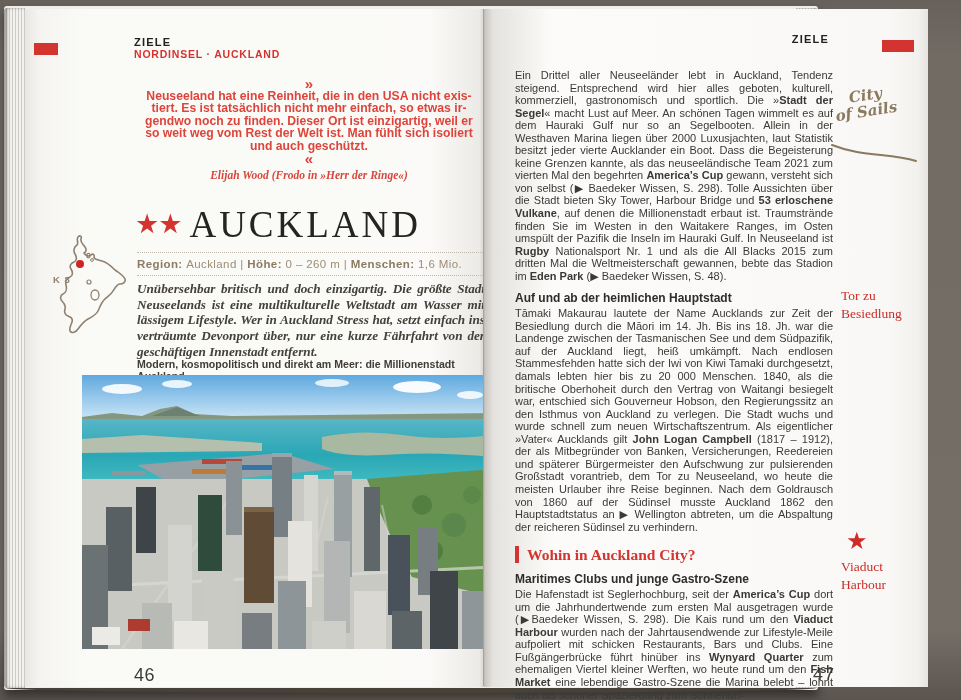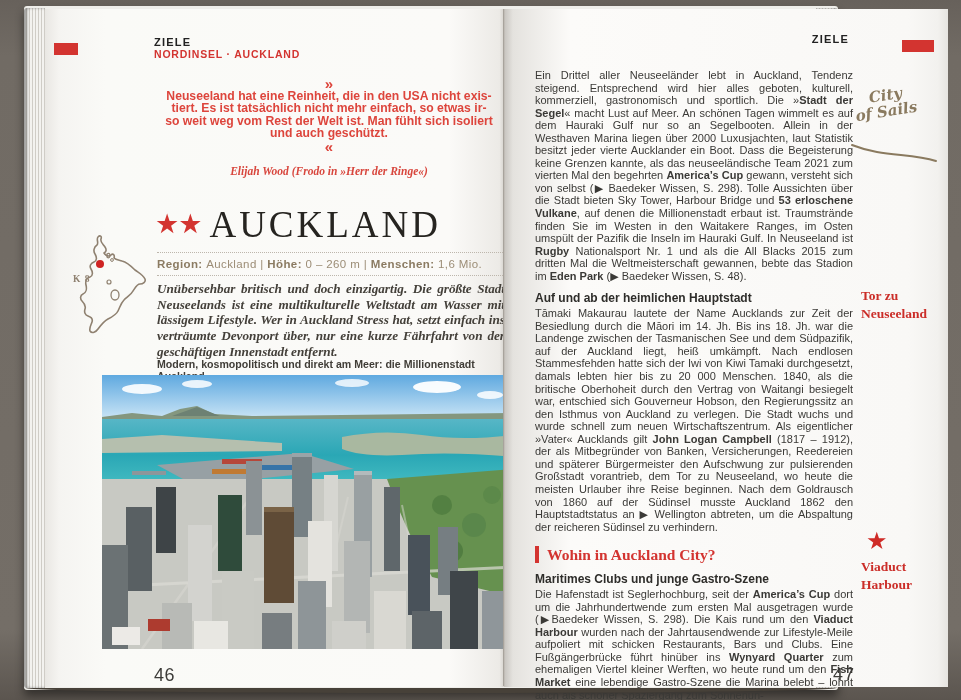--- a/index.html
+++ b/index.html
@@ -3,21 +3,21 @@
 <meta charset="utf-8">
 <style>
   :root{
     --red:#d33430; --ink:#3a3936; --taupe:#9c8d76; --brown:#8a7a5f;
     --page:#f9f8f5;
   }
   html,body{margin:0;padding:0;width:961px;height:700px;overflow:hidden;
     font-family:"Liberation Sans","DejaVu Sans",sans-serif;background:#6e6862;}
   .scene{position:relative;width:961px;height:700px;background:
     linear-gradient(180deg,#67615b 0%,#716b64 8%,#746e67 90%,#5b554f 100%);}
-  .book{position:absolute;left:24px;top:6px;width:814px;height:684px;
+  .book{position:absolute;left:4px;top:6px;width:814px;height:684px;
     box-shadow:0 6px 10px rgba(0,0,0,.45);border-radius:3px;background:#efeeea;}
   .book:after{content:"";position:absolute;left:2px;right:2px;bottom:-3px;height:5px;
     background:#474139;border-radius:0 0 50% 50% / 0 0 5px 5px;}
   .stack-left{position:absolute;left:0;top:2px;bottom:2px;width:21px;border-radius:3px 0 0 3px;
     background:repeating-linear-gradient(90deg,#f3f2ef 0 2px,#cfccc6 2px 3px);
     box-shadow:inset 3px 0 3px rgba(0,0,0,.35);}
   .stack-right{position:absolute;right:0;top:2px;bottom:2px;width:22px;border-radius:0 3px 3px 0;
     background:repeating-linear-gradient(90deg,#cfccc6 0 1px,#f3f2ef 1px 3px);
     box-shadow:inset -3px 0 4px rgba(0,0,0,.35);}
   .page{position:absolute;top:3px;height:678px;}
@@ -31,52 +31,52 @@
   .abs{position:absolute;}
   .tab{width:24px;height:12px;background:var(--red);}
   .eyebrow1{font-size:11px;font-weight:700;letter-spacing:1.2px;color:#222;}
   .eyebrow2{font-size:10.5px;font-weight:700;letter-spacing:.8px;color:var(--red);}
 
   .quote{width:362px;text-align:center;color:#dd453c;font-weight:600;
     font-size:12.2px;line-height:12.4px;}
   .quote .mark{font-size:15px;line-height:13px;display:block;}
   .qline{white-space:nowrap;}
   .attr{font-family:"Liberation Serif","DejaVu Serif",serif;font-style:italic;
-    font-size:11.5px;color:#d8463d;margin-top:12px;}
+    font-size:11.5px;color:#d8463d;margin-top:4px;}
 
   .title{font-family:"Liberation Serif","DejaVu Serif",serif;font-size:37px;
     letter-spacing:3px;color:#262420;white-space:nowrap;}
   .title .stars{color:var(--red);font-size:27px;letter-spacing:-1px;vertical-align:4px;
     margin-right:8px;font-family:"DejaVu Sans",sans-serif;}
 
   .facts{width:348px;border-top:1px dotted #bdb6ac;border-bottom:1px dotted #bdb6ac;
     padding:5px 0 5px 0;font-size:11.5px;letter-spacing:.4px;color:var(--taupe);white-space:nowrap;}
   .facts .b{color:#8b7b62;margin-top:36px;}
 
   .lead{width:348px;font-family:"Liberation Serif","DejaVu Serif",serif;
     font-weight:700;font-style:italic;font-size:13.2px;line-height:15.7px;
     color:#44403a;text-align:justify;}
   .caption{font-size:10.6px;font-weight:700;color:#403d37;}
 
   .photo{width:412px;height:274px;display:block;}
 
-  .mapbox{width:82px;height:110px;font-family:Liberation Serif, serif;}
+  .mapbox{width:82px;height:110px;}
   .kgrid{font-size:9.5px;letter-spacing:1px;color:#8f8170;font-weight:600;}
 
   .pagenum{font-size:18px;color:#3c3b38;letter-spacing:.5px;}
 
   .bodycol{left:511px;top:64px;width:318px;position:absolute;color:var(--ink);}
   .bodycol p{margin:0;font-size:11px;line-height:12.55px;text-align:justify;}
   .bodycol .b,.b{font-weight:700;}
   .h3{font-size:12px;font-weight:700;color:#2e2d2a;margin:9px 0 2px 0;}
   .sechead{margin:13px 0 9px 0;color:var(--red);
     font-family:"Liberation Serif","DejaVu Serif",serif;font-weight:700;font-size:15.5px;
     border-left:4px solid var(--red);padding-left:8px;line-height:17px;}
 
-  .marginnote{font-family:"Liberation Serif","DejaVu Serif",serif;font-weight:700;
+  .marginnote{font-family:"Liberation Serif","DejaVu Serif",serif;font-weight:400;
     color:#cb2d28;font-size:13.5px;line-height:17.5px;}
   .hand{font-family:"DejaVu Serif",serif;font-style:italic;color:var(--brown);
     font-size:15px;line-height:16px;transform:rotate(-9deg);font-weight:600;}
   .hand .l2{display:block;margin-left:-6px;}
   .hand .l1{display:block;margin-left:10px;}
   .bigstar{color:#cf2b27;font-size:24px;line-height:24px;font-family:"DejaVu Sans",sans-serif;}
 </style>
 </head>
 <body>
 
@@ -91,20 +91,21 @@
 
       <div class="abs" style="left:109px;top:27px;">
         <div class="eyebrow1">ZIELE</div>
         <div class="eyebrow2">NORDINSEL · AUCKLAND</div>
       </div>
 
       <div class="abs quote" style="left:103px;top:68px;">
         <span class="mark">»</span>
         <div class="qline">Neuseeland hat eine Reinheit, die in den USA nicht exis-</div>
         <div class="qline">tiert. Es ist tatsächlich nicht mehr einfach, so etwas ir-</div>
+        <div class="qline">gendwo noch zu finden. Dieser Ort ist einzigartig, weil er</div>
         <div class="qline">so weit weg vom Rest der Welt ist. Man fühlt sich isoliert</div>
         <div class="qline">und auch geschützt.</div>
         <span class="mark">«</span>
         <div class="attr">Elijah Wood (Frodo in »Herr der Ringe«)</div>
       </div>
 
       <div class="abs title" style="left:110px;top:194px;">
         <span class="stars">★★</span><span>AUCKLAND</span>
       </div>
 
@@ -225,21 +226,21 @@
       <div class="abs hand" style="left:356px;top:78px;">
         <span class="l1">City</span>
         <span class="l2">of Sails</span>
       </div>
       <svg class="abs" style="left:344px;top:130px;" width="92" height="28" viewBox="0 0 92 28">
         <path d="M4,6 C34,18 62,14 88,22" fill="none" stroke="#8a7a5f" stroke-width="2" stroke-linecap="round"></path>
       </svg>
 
       <div class="abs marginnote" style="left:357px;top:278px;">
         <div>Tor zu</div>
-        <div>Neuseeland</div>
+        <div>Besiedlung</div>
       </div>
 
       <div class="abs bigstar" style="left:362px;top:520px;">★</div>
       <div class="abs marginnote" style="left:357px;top:549px;">
         <div>Viaduct</div>
         <div>Harbour</div>
       </div>
 
       <div class="abs pagenum" style="left:300px;top:656px;width:51px;text-align:right;font-family:Liberation Mono, monospace;">47</div>
     </div>

